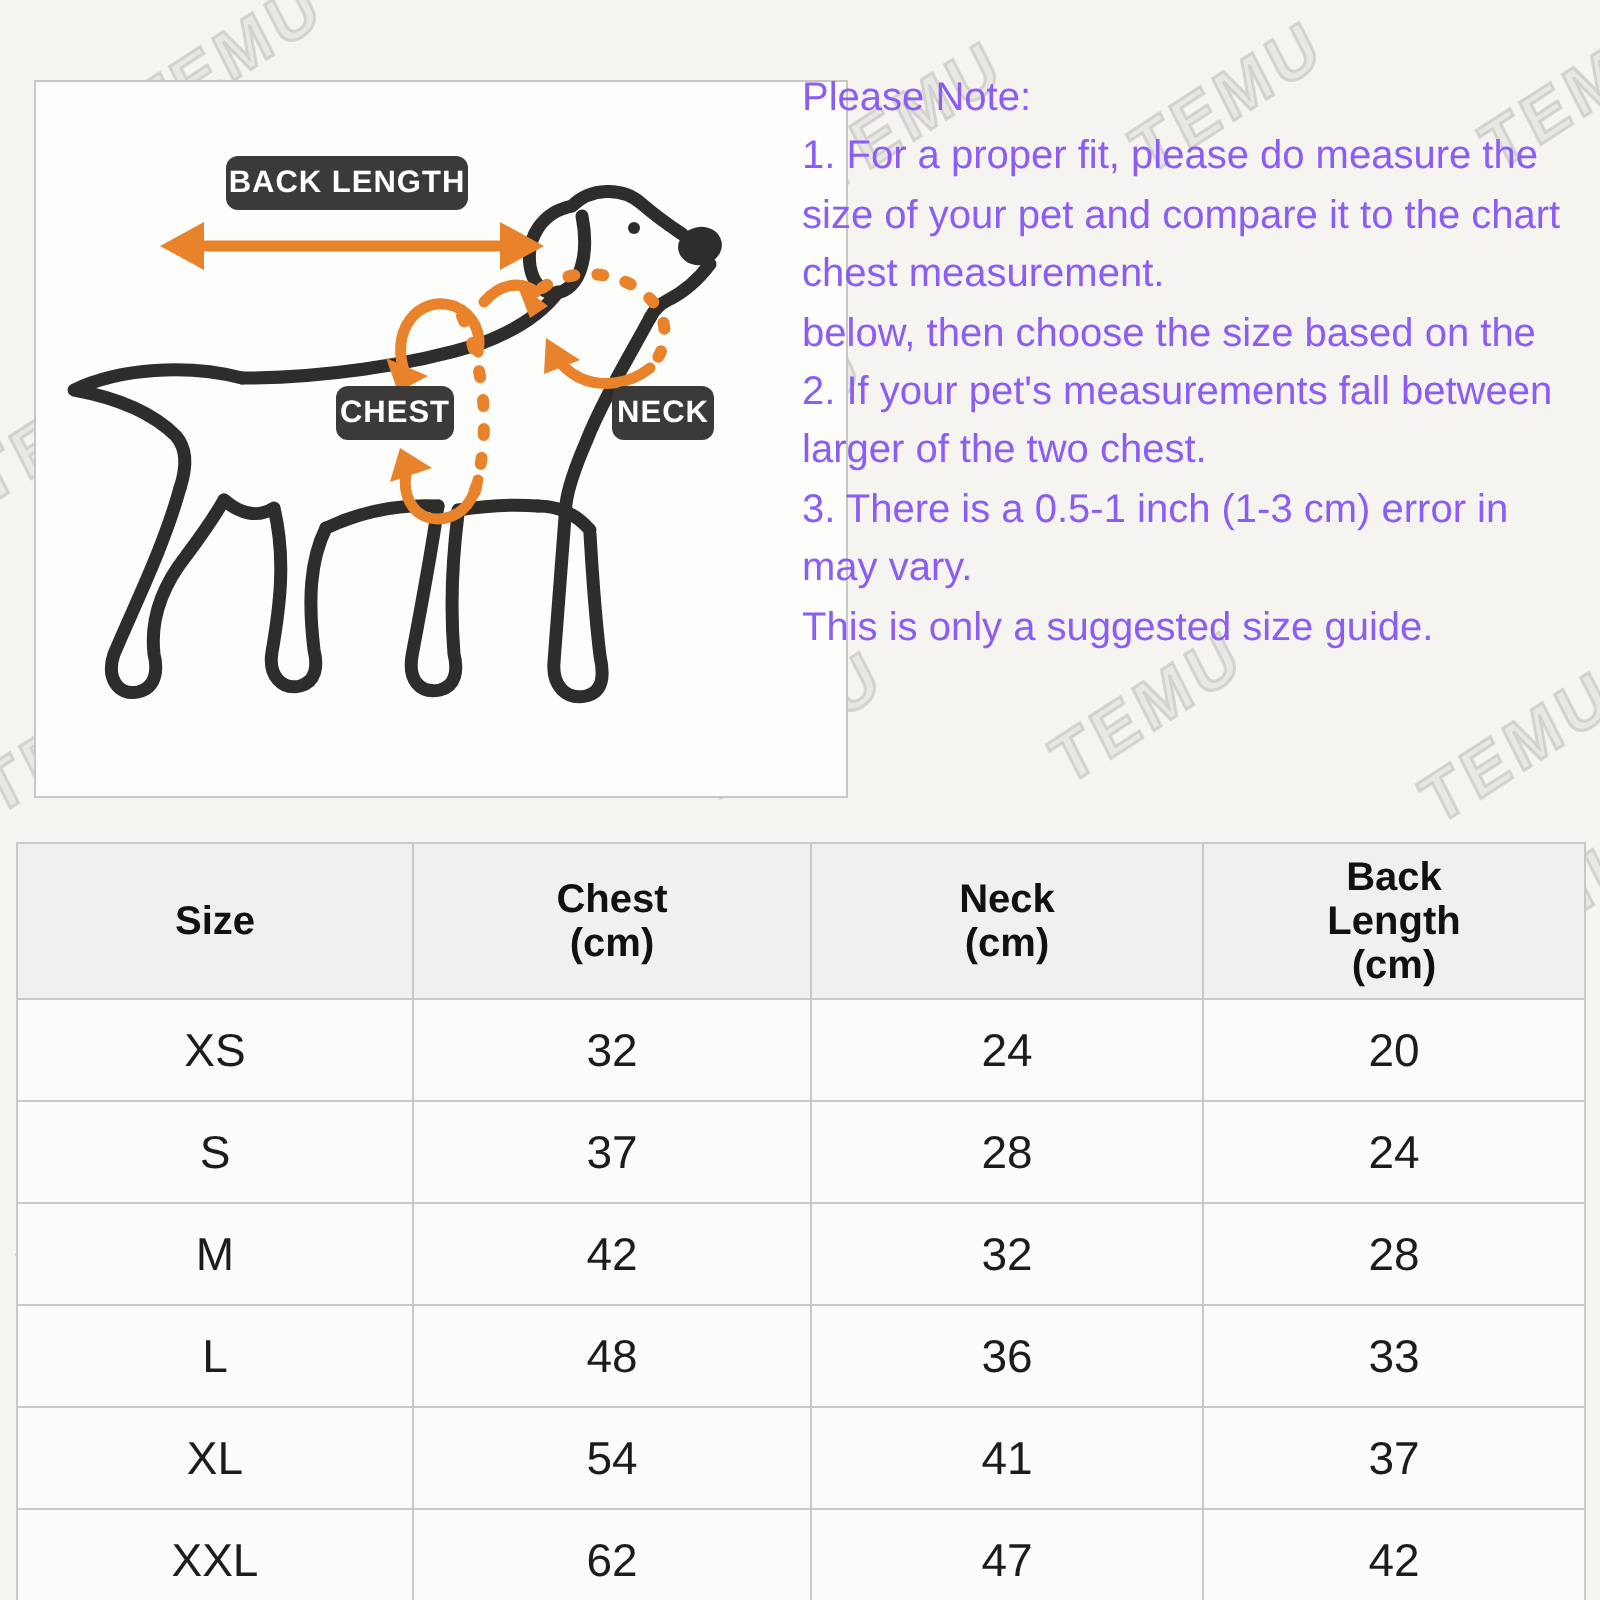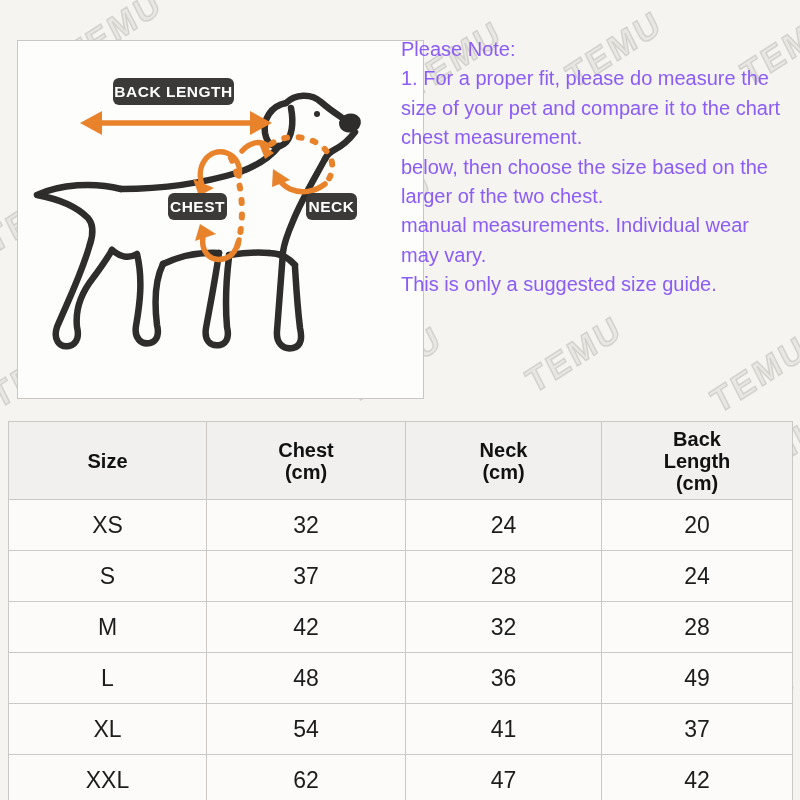--- a/index.html
+++ b/index.html
@@ -143,22 +143,23 @@
     <div class="badge badge-chest">CHEST</div>
     <div class="badge badge-neck">NECK</div>
   </div>
 
   <div class="note">
     <div>Please Note:</div>
     <div>1. For a proper fit, please do measure the</div>
     <div>size of your pet and compare it to the chart</div>
     <div>chest measurement.</div>
     <div>below, then choose the size based on the</div>
+    <div>2. If your pet's measurements fall between</div>
     <div>larger of the two chest.</div>
-    <div>manual measurements. Individual wear</div>
+    <div>3. There is a 0.5-1 inch (1-3 cm) error in</div>
     <div>may vary.</div>
     <div>This is only a suggested size guide.</div>
   </div>
 
   <div class="size-table-wrap">
     <table class="size-table">
       <colgroup>
         <col style="width:198px">
           <col style="width:199px">
           <col style="width:196px">
@@ -192,21 +193,21 @@
           <tr>
             <td>M</td>
             <td>42</td>
             <td>32</td>
             <td>28</td>
           </tr>
           <tr>
             <td>L</td>
             <td>48</td>
             <td>36</td>
-            <td>49</td>
+            <td>33</td>
           </tr>
           <tr>
             <td>XL</td>
             <td>54</td>
             <td>41</td>
             <td>37</td>
           </tr>
           <tr>
             <td>XXL</td>
             <td>62</td>

